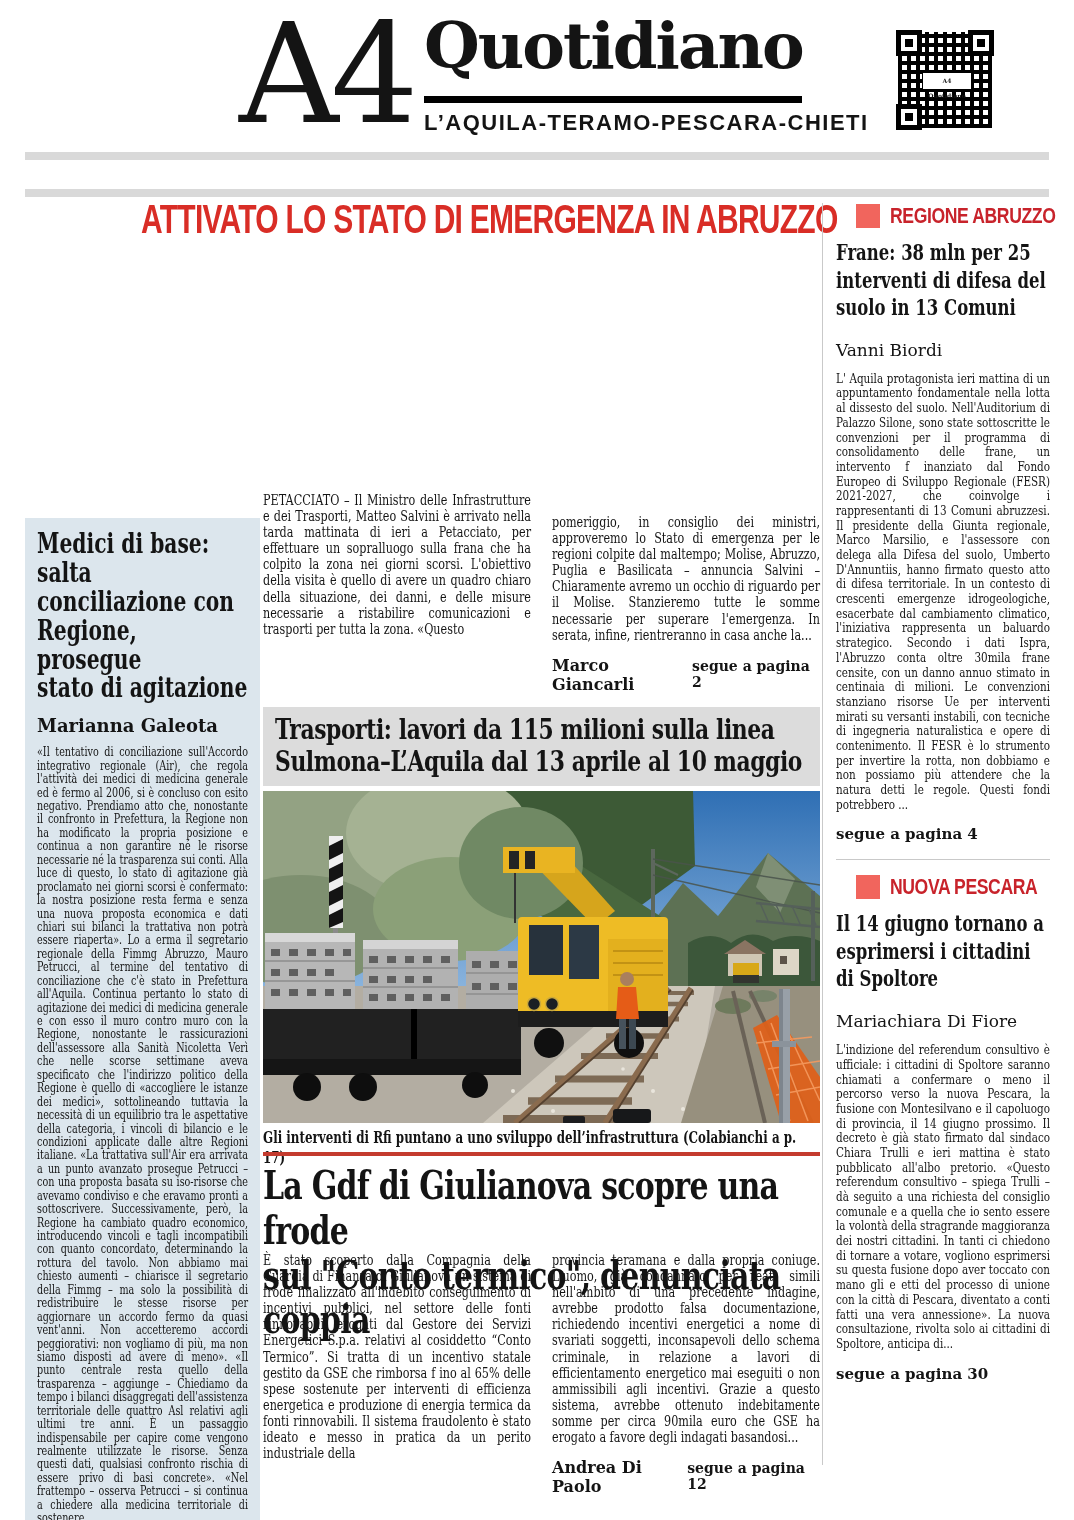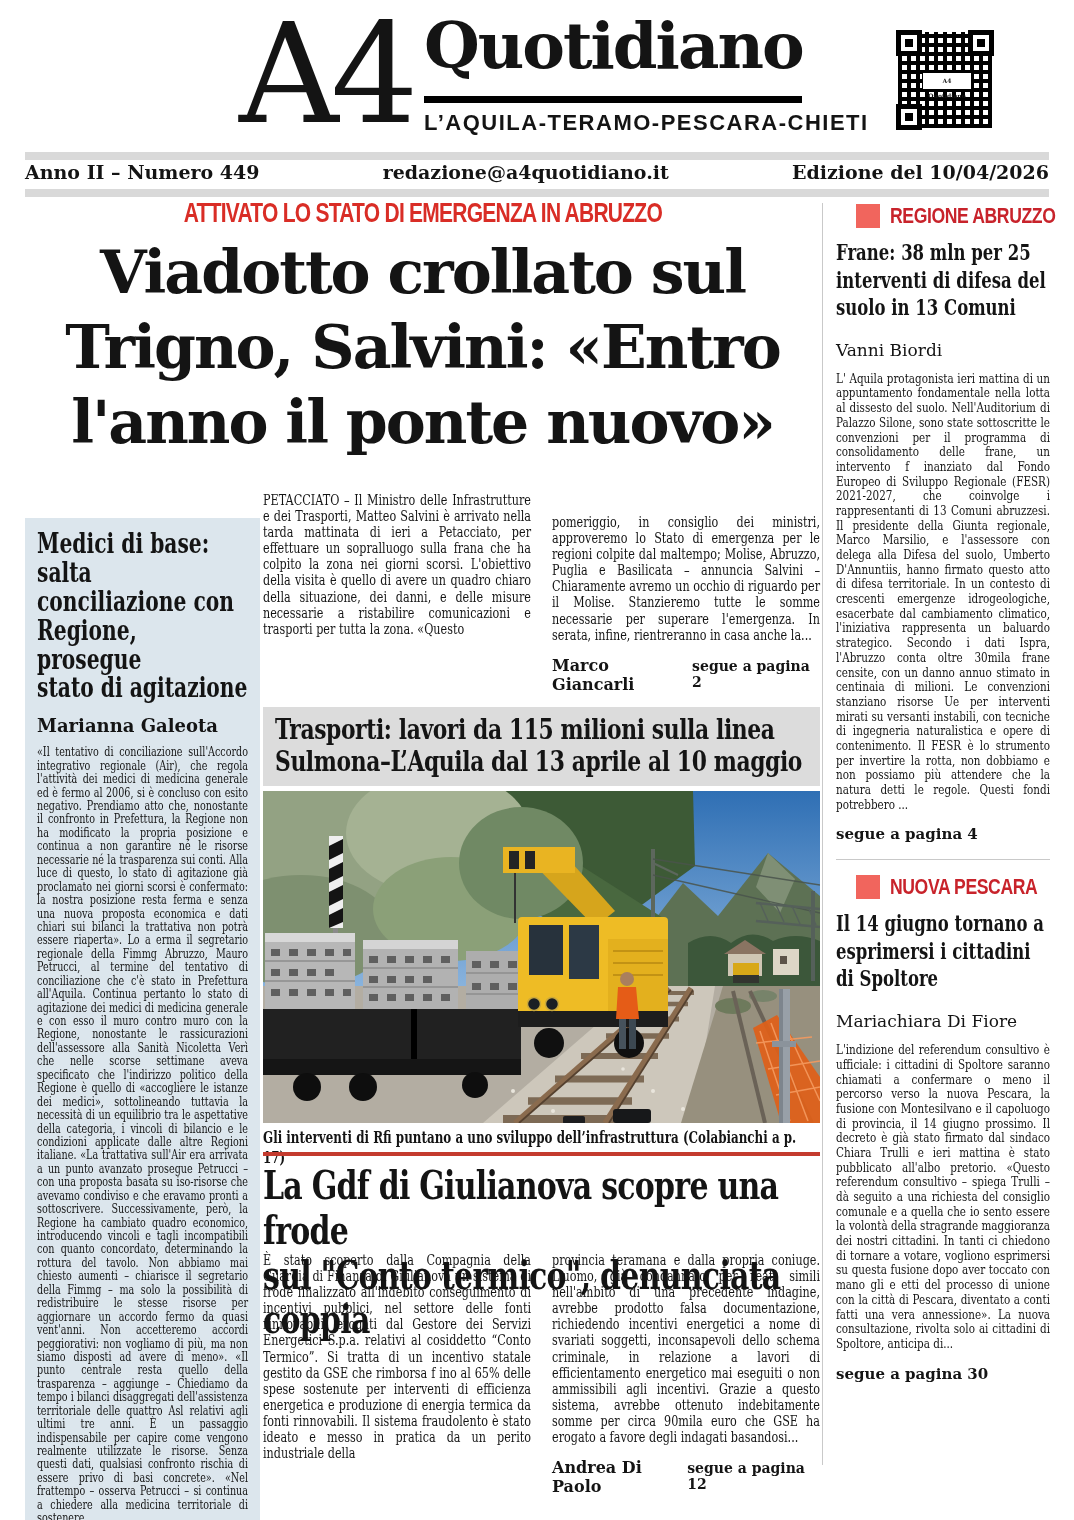--- a/index.html
+++ b/index.html
@@ -33,21 +33,21 @@
   .cw80{width:125%;transform:scaleX(.8);transform-origin:0 0;}
   .cw78{width:128.2%;transform:scaleX(.78);transform-origin:0 0;}
   .cw75{width:133.3%;transform:scaleX(.75);transform-origin:0 0;}
   .cw70{width:142.8%;transform:scaleX(.7);transform-origin:0 0;}
   .cx75{display:inline-block;white-space:nowrap;transform:scaleX(.75);transform-origin:50% 0;}
   .cx85{display:inline-block;white-space:nowrap;transform:scaleX(.85);transform-origin:50% 0;}
   .pre{white-space:pre-line;}
 
   
   .lead{left:25px;top:198px;width:795px;text-align:center;}
-  .kicker{font-family:"Liberation Sans",sans-serif;font-weight:700;font-size:28px;line-height:1.05;
+  .kicker{font-family:"Liberation Sans",sans-serif;font-weight:700;font-size:40px;line-height:1.05;
           color:#d92d26;letter-spacing:-1px;}
   .headline{margin-top:8px;font-size:60px;font-weight:700;line-height:1.25;letter-spacing:-2px;}
   .subhead{margin-top:8px;font-size:23px;font-weight:700;}
 
   
   .jus{text-align:justify;}
   .body-lg{font-size:14px;line-height:1.15;margin:0;}
   .byline-row{display:flex;justify-content:space-between;align-items:baseline;margin-top:13px;}
   .byline{font-weight:700;font-size:16px;}
   .segue{font-weight:700;font-size:14px;}
@@ -108,34 +108,26 @@
     <div class="qr-finder qr-f-tr">
         <div class="qr-dot"></div>
       </div>
     <div class="qr-finder qr-f-bl">
         <div class="qr-dot"></div>
       </div>
     <div class="qr-label">A4 Quotidiano</div>
   </div>
 
   <div class="abs bar bar-top"></div>
-  <div class="abs infobar">
-    <span>Anno II – Numero 449</span>
-    <span>redazione@a4quotidiano.it</span>
-    <span>Edizione del 10/04/2026</span>
-  </div>
   <div class="abs bar bar-bottom"></div>
 
   <div class="abs lead">
     <div class="kicker">
       <span class="cx75">ATTIVATO LO STATO DI EMERGENZA IN ABRUZZO</span>
     </div>
-    <div class="headline pre">Viadotto crollato sul
-Trigno, Salvini: «Entro
-l'anno il ponte nuovo»</div>
   </div>
 
   <div class="abs mid-col1">
     <p class="body-lg jus cw80">PETACCIATO – Il Ministro delle Infrastrutture e dei Trasporti, Matteo Salvini è arrivato nella tarda mattinata di ieri a Petacciato, per effettuare un sopralluogo sulla frana che ha colpito la zona nei giorni scorsi. L'obiettivo della visita è quello di avere un quadro chiaro della situazione, dei danni, e delle misure necessarie a ristabilire comunicazioni e trasporti per tutta la zona. «Questo</p>
   </div>
   <div class="abs mid-col2">
     <p class="body-lg jus cw80">pomeriggio, in consiglio dei ministri, approveremo lo Stato di emergenza per le regioni colpite dal maltempo; Molise, Abruzzo, Puglia e Basilicata – annuncia Salvini – Chiaramente avremo un occhio di riguardo per il Molise. Stanzieremo tutte le somme necessarie per superare l'emergenza. In serata, infine, rientreranno in casa anche la...</p>
     <div class="byline-row">
       <span class="byline">Marco Giancarli</span>
       <span class="segue">segue a pagina 2</span>

